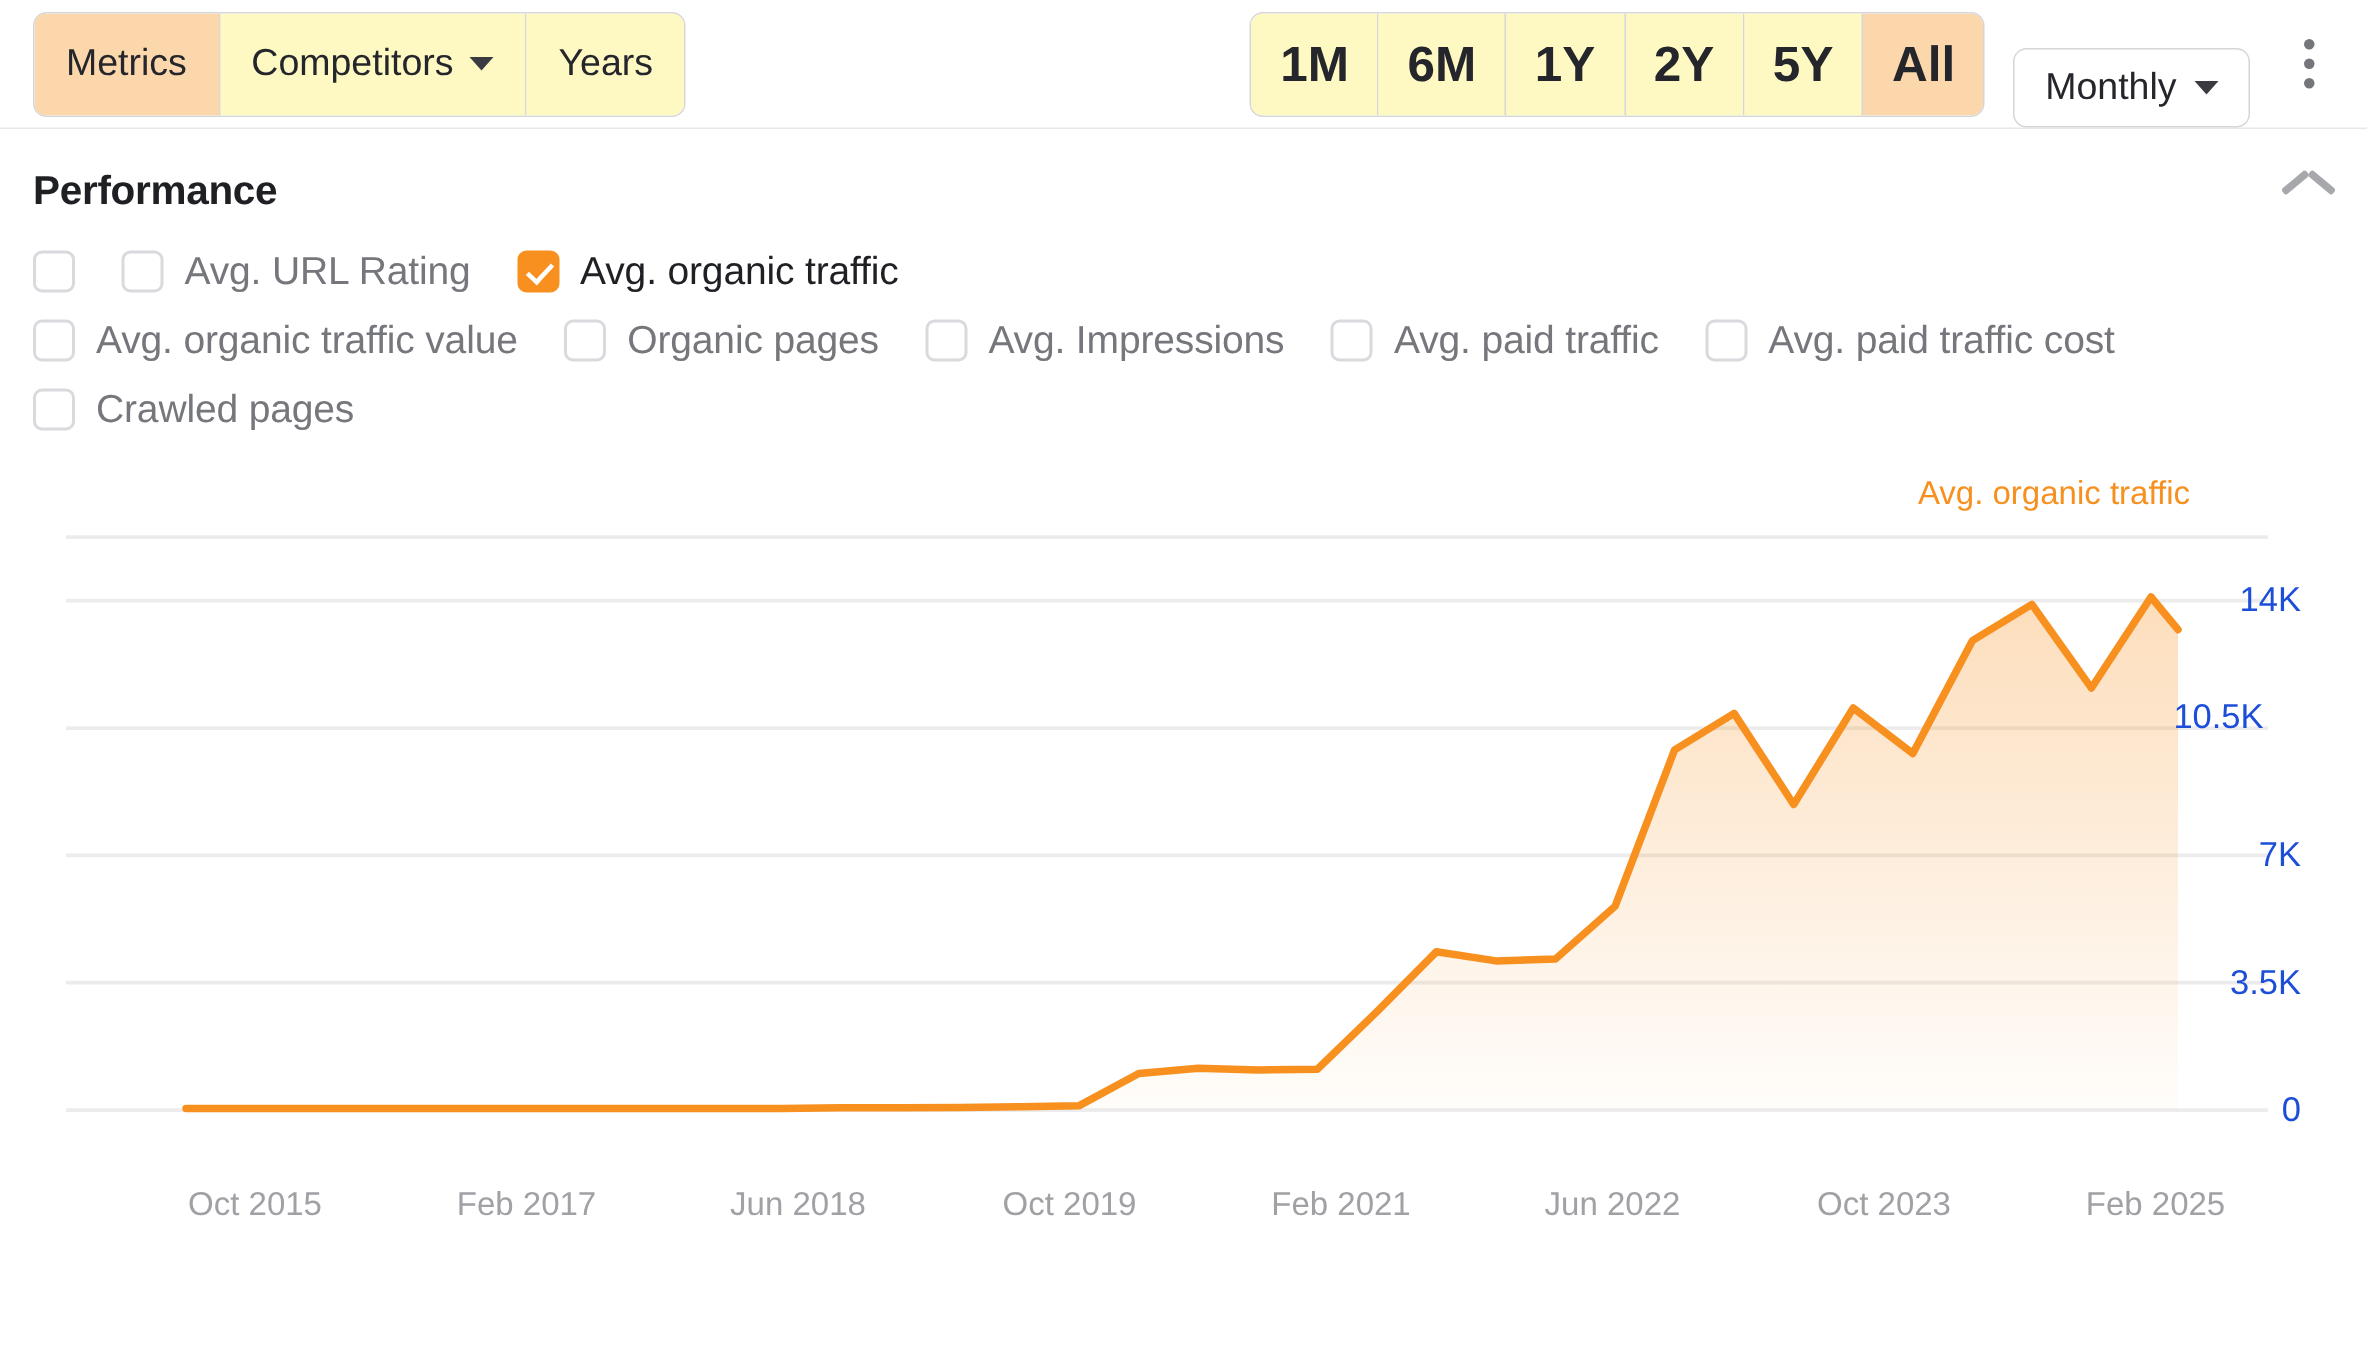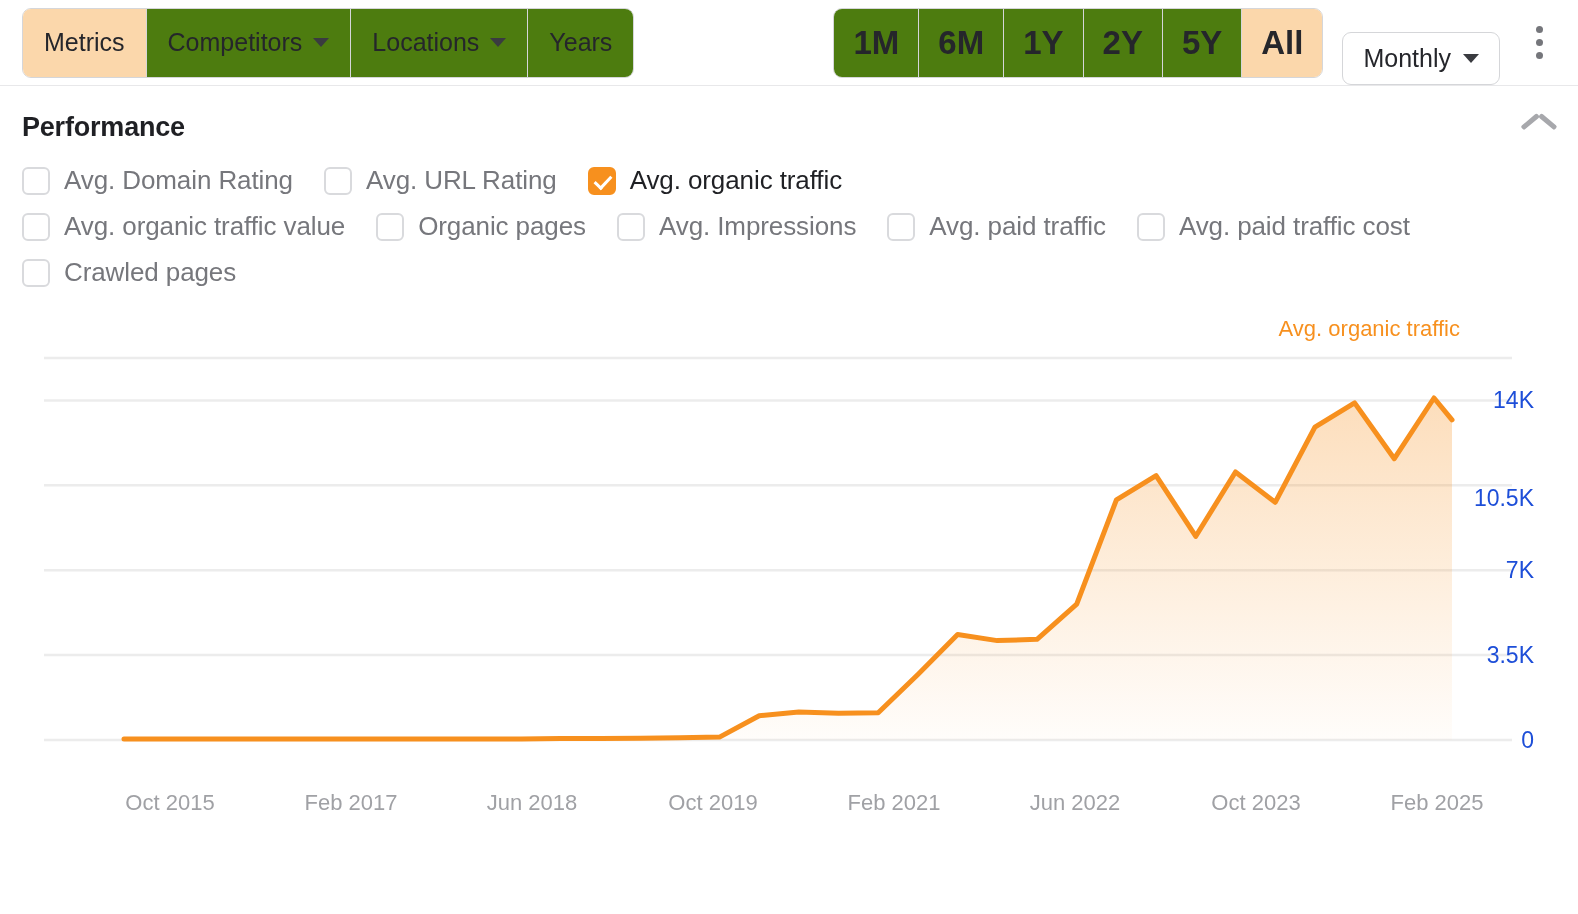--- a/index.html
+++ b/index.html
@@ -31,21 +31,21 @@
     background: #fff;
   }
   .seg-btn {
     display: flex;
     align-items: center;
     justify-content: center;
     gap: 11px;
     padding: 0 21px;
     font-size: 25px;
     color: #25262b;
-    background: #4d7c0f;
+    background: #fef9c3;
     border: none;
     border-right: 1px solid #d5d6d9;
     cursor: pointer;
     white-space: nowrap;
     font-family: "Liberation Sans", sans-serif;
     height: 100%;
   }
   .seg-btn:last-child { border-right: none; }
   .seg-btn.active { background: #fbd7ab; }
   .caret {
@@ -197,24 +197,20 @@
 
   <div class="seg-group">
     <button class="seg-btn active">
       <span>Metrics</span>
     </button>
     <button class="seg-btn">
       <span>Competitors</span>
       <span class="caret"></span>
     </button>
     <button class="seg-btn">
-      <span>Locations</span>
-      <span class="caret"></span>
-    </button>
-    <button class="seg-btn">
       <span>Years</span>
     </button>
   </div>
 
   <div class="seg-group range-group">
     <button class="seg-btn">
         <span>1M</span>
       </button>
     <button class="seg-btn">
         <span>6M</span>
@@ -250,21 +246,20 @@
   <div class="panel-head">
     <div class="panel-title">Performance</div>
     <div class="chevron-up"></div>
   </div>
 
   <div class="metric-rows">
 
     <div class="metric-row">
       <label class="metric">
         <span class="cbox"></span>
-        <span class="metric-label">Avg. Domain Rating</span>
       </label>
       <label class="metric">
         <span class="cbox"></span>
         <span class="metric-label">Avg. URL Rating</span>
       </label>
       <label class="metric checked">
         <span class="cbox"></span>
         <span class="metric-label">Avg. organic traffic</span>
       </label>
     </div>
@@ -315,21 +310,21 @@
             <stop offset="0%" stop-color="#f7901e" stop-opacity="0.3"></stop>
             <stop offset="70%" stop-color="#f7901e" stop-opacity="0.1"></stop>
             <stop offset="100%" stop-color="#f7901e" stop-opacity="0.02"></stop>
           </linearGradient>
         </defs>
         <path d="M102.0 431.0 L141.7 431.0 L181.4 431.0 L221.1 431.0 L260.8 431.0 L300.5 431.0 L340.2 431.0 L379.9 431.0 L419.6 431.0 L459.3 431.0 L499.0 431.0 L538.7 430.5 L578.4 430.5 L618.1 430.3 L657.8 429.8 L697.5 429.1 L737.2 407.7 L776.8 404.1 L816.5 405.3 L856.2 404.8 L895.9 366.5 L935.6 326.5 L975.3 332.6 L1015.0 331.3 L1054.7 296.2 L1094.4 191.9 L1134.1 167.6 L1173.8 228.3 L1213.5 164.0 L1253.2 194.3 L1292.9 119.1 L1332.6 94.9 L1372.3 150.7 L1412.0 90.0 L1430.0 111.8 L1430 432 L102 432 Z" fill="url(#areaGrad)"></path>
         <path d="M102.0 431.0 L141.7 431.0 L181.4 431.0 L221.1 431.0 L260.8 431.0 L300.5 431.0 L340.2 431.0 L379.9 431.0 L419.6 431.0 L459.3 431.0 L499.0 431.0 L538.7 430.5 L578.4 430.5 L618.1 430.3 L657.8 429.8 L697.5 429.1 L737.2 407.7 L776.8 404.1 L816.5 405.3 L856.2 404.8 L895.9 366.5 L935.6 326.5 L975.3 332.6 L1015.0 331.3 L1054.7 296.2 L1094.4 191.9 L1134.1 167.6 L1173.8 228.3 L1213.5 164.0 L1253.2 194.3 L1292.9 119.1 L1332.6 94.9 L1372.3 150.7 L1412.0 90.0 L1430.0 111.8" fill="none" stroke="#f7901e" stroke-width="5" stroke-linejoin="round" stroke-linecap="round"></path>
       </svg>
     <div class="y-axis" id="y-axis">
         <div class="y-tick" style="top: 92.4444px;">14K</div>
-        <div class="y-tick" style="top: 190px;">10.5K</div>
+        <div class="y-tick" style="top: 170px; text-align: center;">10.5K</div>
         <div class="y-tick" style="top: 262.222px;">7K</div>
         <div class="y-tick" style="top: 347.111px;">3.5K</div>
         <div class="y-tick" style="top: 432px;">0</div>
       </div>
     <div class="x-axis" id="x-axis">
         <div class="x-tick" style="left: 148px;">Oct 2015</div>
         <div class="x-tick" style="left: 329px;">Feb 2017</div>
         <div class="x-tick" style="left: 510px;">Jun 2018</div>
         <div class="x-tick" style="left: 691px;">Oct 2019</div>
         <div class="x-tick" style="left: 872px;">Feb 2021</div>

